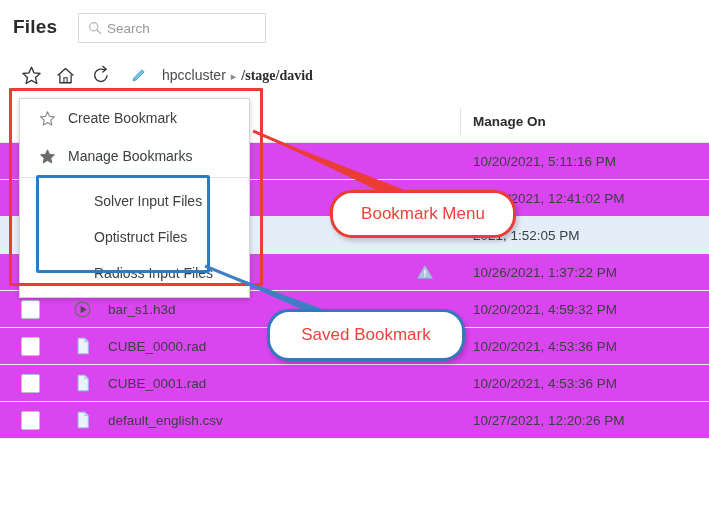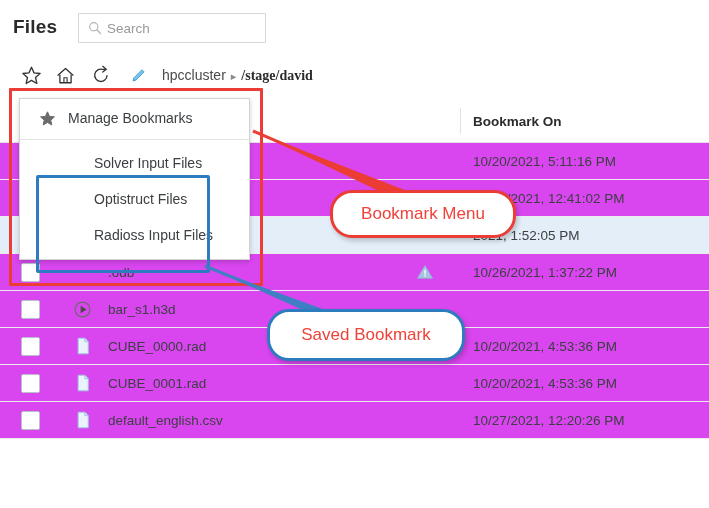--- a/index.html
+++ b/index.html
@@ -166,21 +166,21 @@
   </div>
 </div>
 
 <div id="file-table">
 
   <div class="thead">
     <div class="col-chk"></div>
     <div class="col-icon"></div>
     <div class="col-name hcell"></div>
     <div class="col-warn"></div>
-    <div class="col-date hcell">Bookmark On</div>
+    <div class="col-date hcell">Manage On</div>
     <div class="vdiv" style="left:460px;"></div>
   </div>
 
   <div id="rows">
       <div class="trow">
         <div class="col-chk">
           <span class="chk"></span>
         </div>
         <div class="col-icon"></div>
         <div class="col-name"><span class="fname">0_20_16_53_54</span></div>
@@ -225,20 +225,21 @@
           <span class="chk"></span>
         </div>
         <div class="col-icon">
           <svg viewBox="0 0 24 24" width="19" height="19">
             <circle cx="12" cy="12" r="9.4" fill="none" stroke="#6b6b6b" stroke-width="1.5"></circle>
             <polygon points="9.7,7.4 17,12 9.7,16.6" fill="#4a4a4a"></polygon>
           </svg>
         </div>
         <div class="col-name"><span class="fname">bar_s1.h3d</span></div>
         <div class="col-warn"></div>
+        <div class="col-date"><span class="fdate">10/20/2021, 4:59:32 PM</span></div>
       </div>
       <div class="trow">
         <div class="col-chk">
           <span class="chk"></span>
         </div>
         <div class="col-icon">
           <svg viewBox="0 0 24 24" width="18" height="22">
             <path d="M5.5 1.6 H14.5 L19 6.2 V22.4 H5.5 Z" fill="#eaf3fb" stroke="#9dc3e0" stroke-width="1.3" stroke-linejoin="round"></path>
             <path d="M14.5 1.6 V6.2 H19" fill="#cfe3f3" stroke="#9dc3e0" stroke-width="1.3" stroke-linejoin="round"></path>
           </svg>
@@ -273,20 +274,28 @@
         </div>
         <div class="col-name"><span class="fname">default_english.csv</span></div>
         <div class="col-warn"></div>
         <div class="col-date"><span class="fdate">10/27/2021, 12:20:26 PM</span></div>
       </div>
     </div>
 </div>
 
 <div id="bookmark-menu">
 
+  <div class="mitem">
+    <span class="micon">
+      <svg viewBox="0 0 24 24" width="17" height="17">
+        <polygon points="12,2.6 14.9,9.0 21.8,9.7 16.6,14.3 18.1,21.1 12,17.6 5.9,21.1 7.4,14.3 2.2,9.7 9.1,9.0" fill="none" stroke="#8a8a8a" stroke-width="1.6" stroke-linejoin="round"></polygon>
+      </svg>
+    </span>
+    <span>Create Bookmark</span>
+  </div>
 
   <div class="mitem">
     <span class="micon">
       <svg viewBox="0 0 24 24" width="17" height="17">
         <polygon points="12,2.6 14.9,9.0 21.8,9.7 16.6,14.3 18.1,21.1 12,17.6 5.9,21.1 7.4,14.3 2.2,9.7 9.1,9.0" fill="#6b6b6b" stroke="#6b6b6b" stroke-width="1.4" stroke-linejoin="round"></polygon>
       </svg>
     </span>
     <span>Manage Bookmarks</span>
   </div>
 

